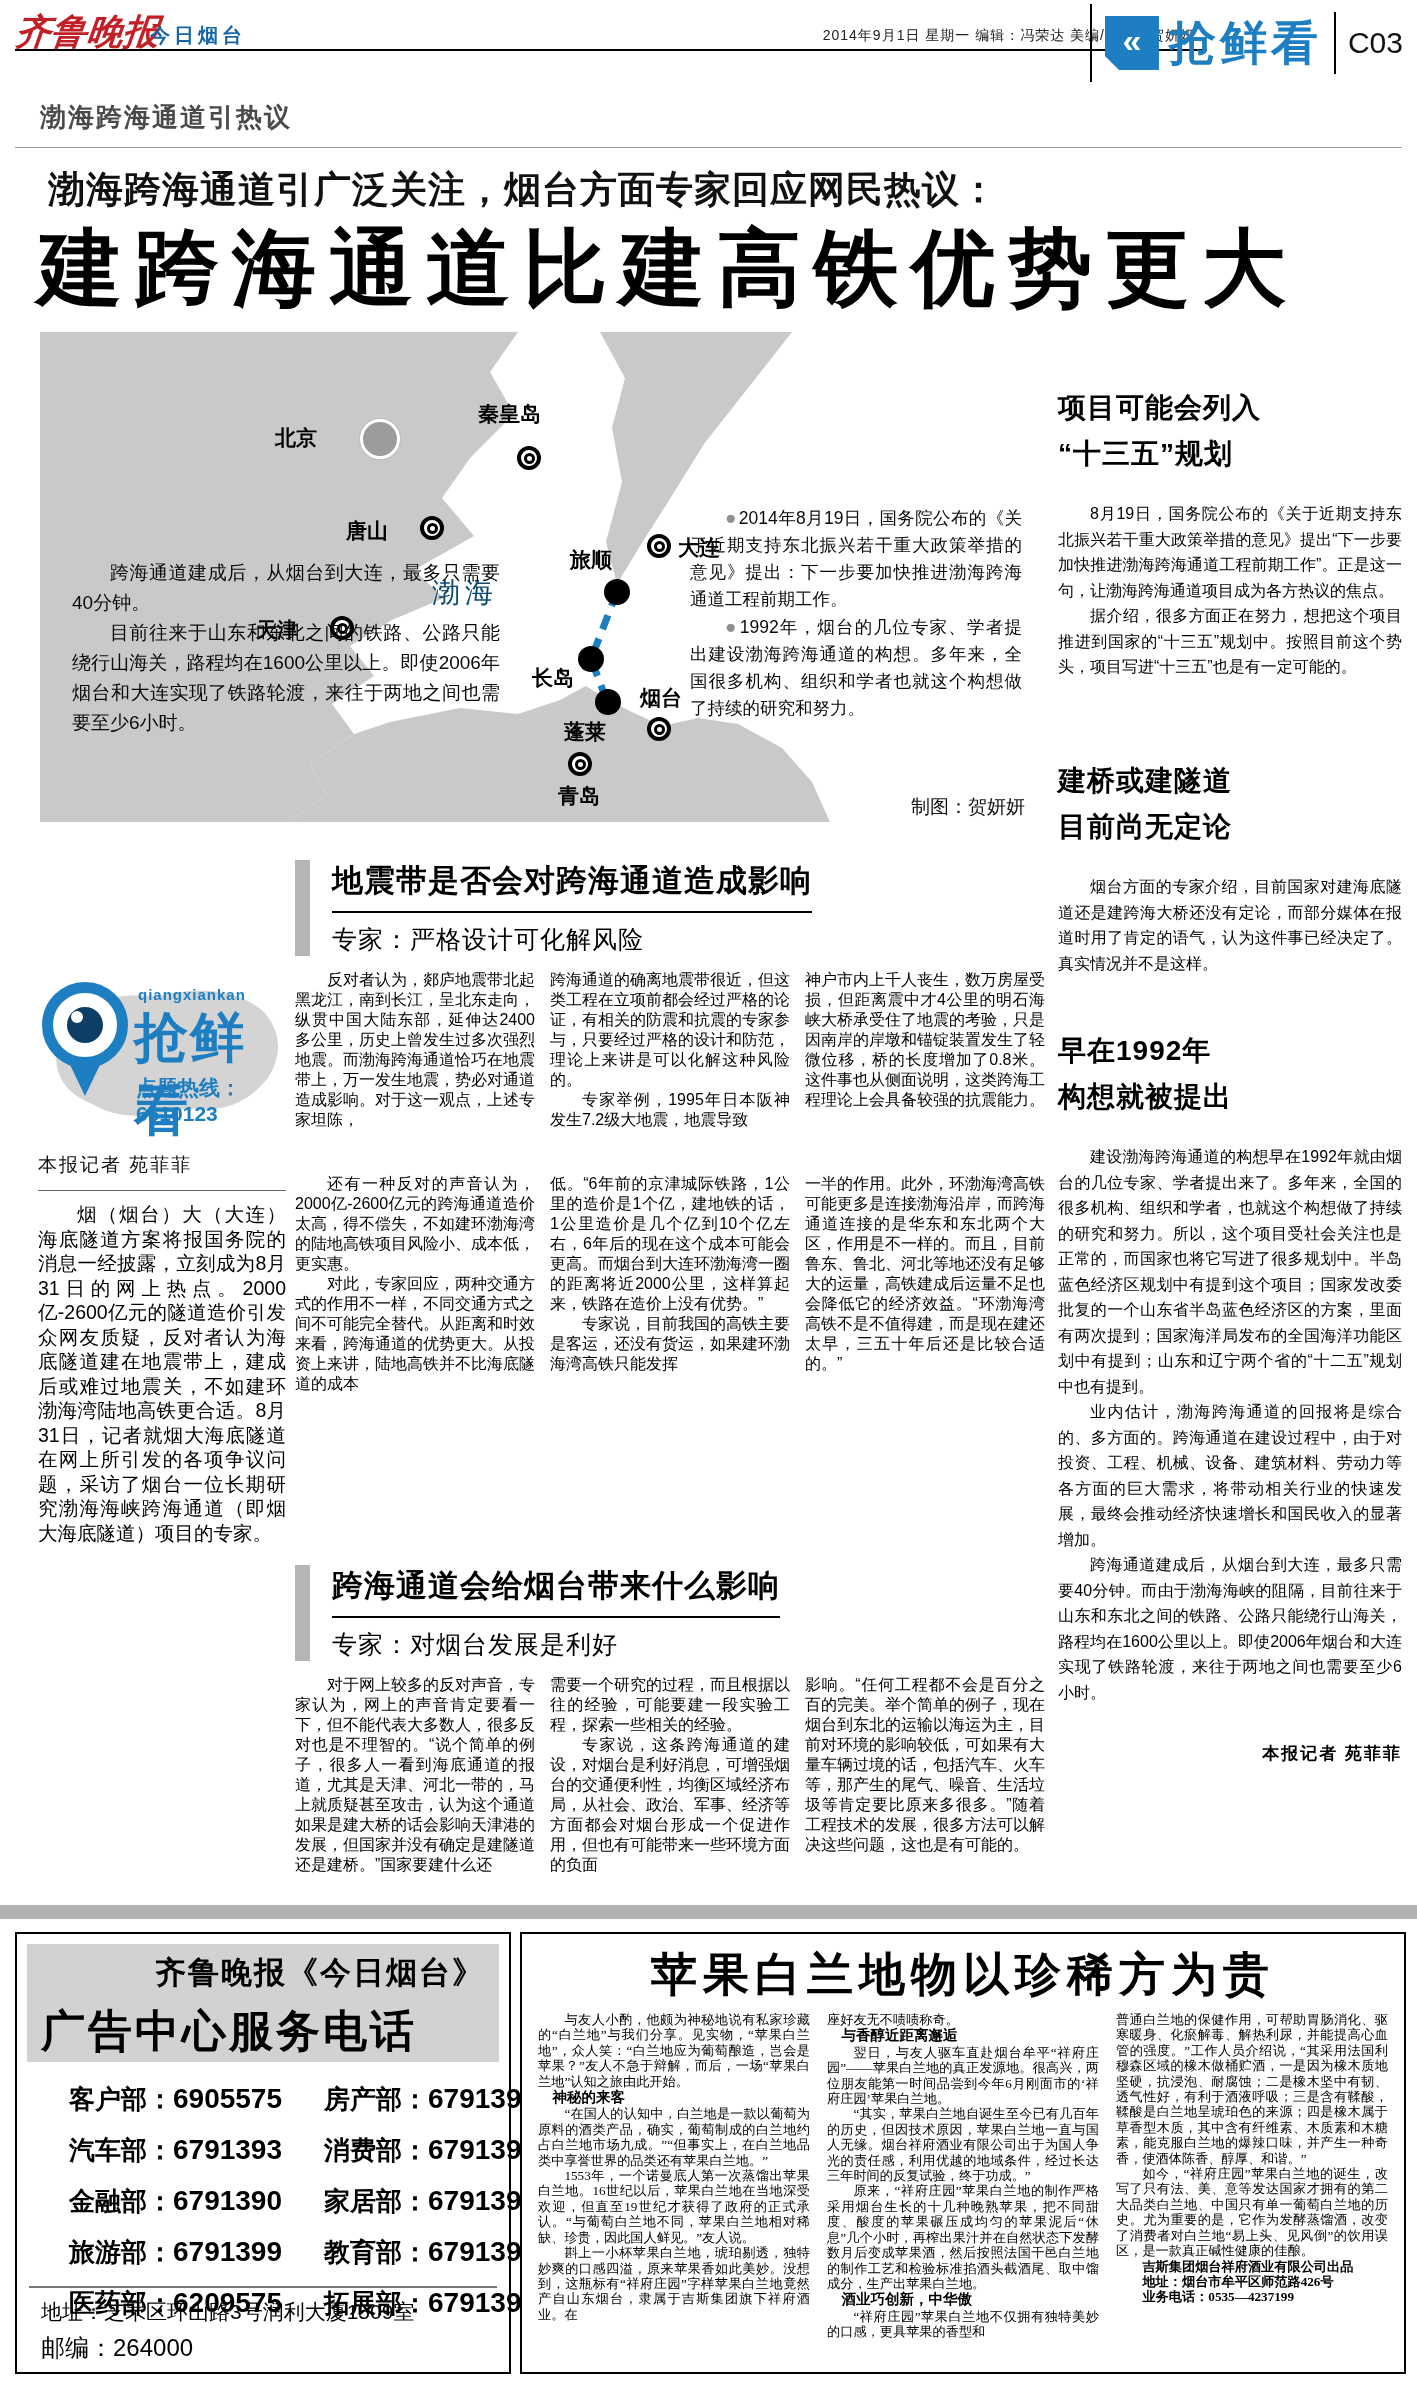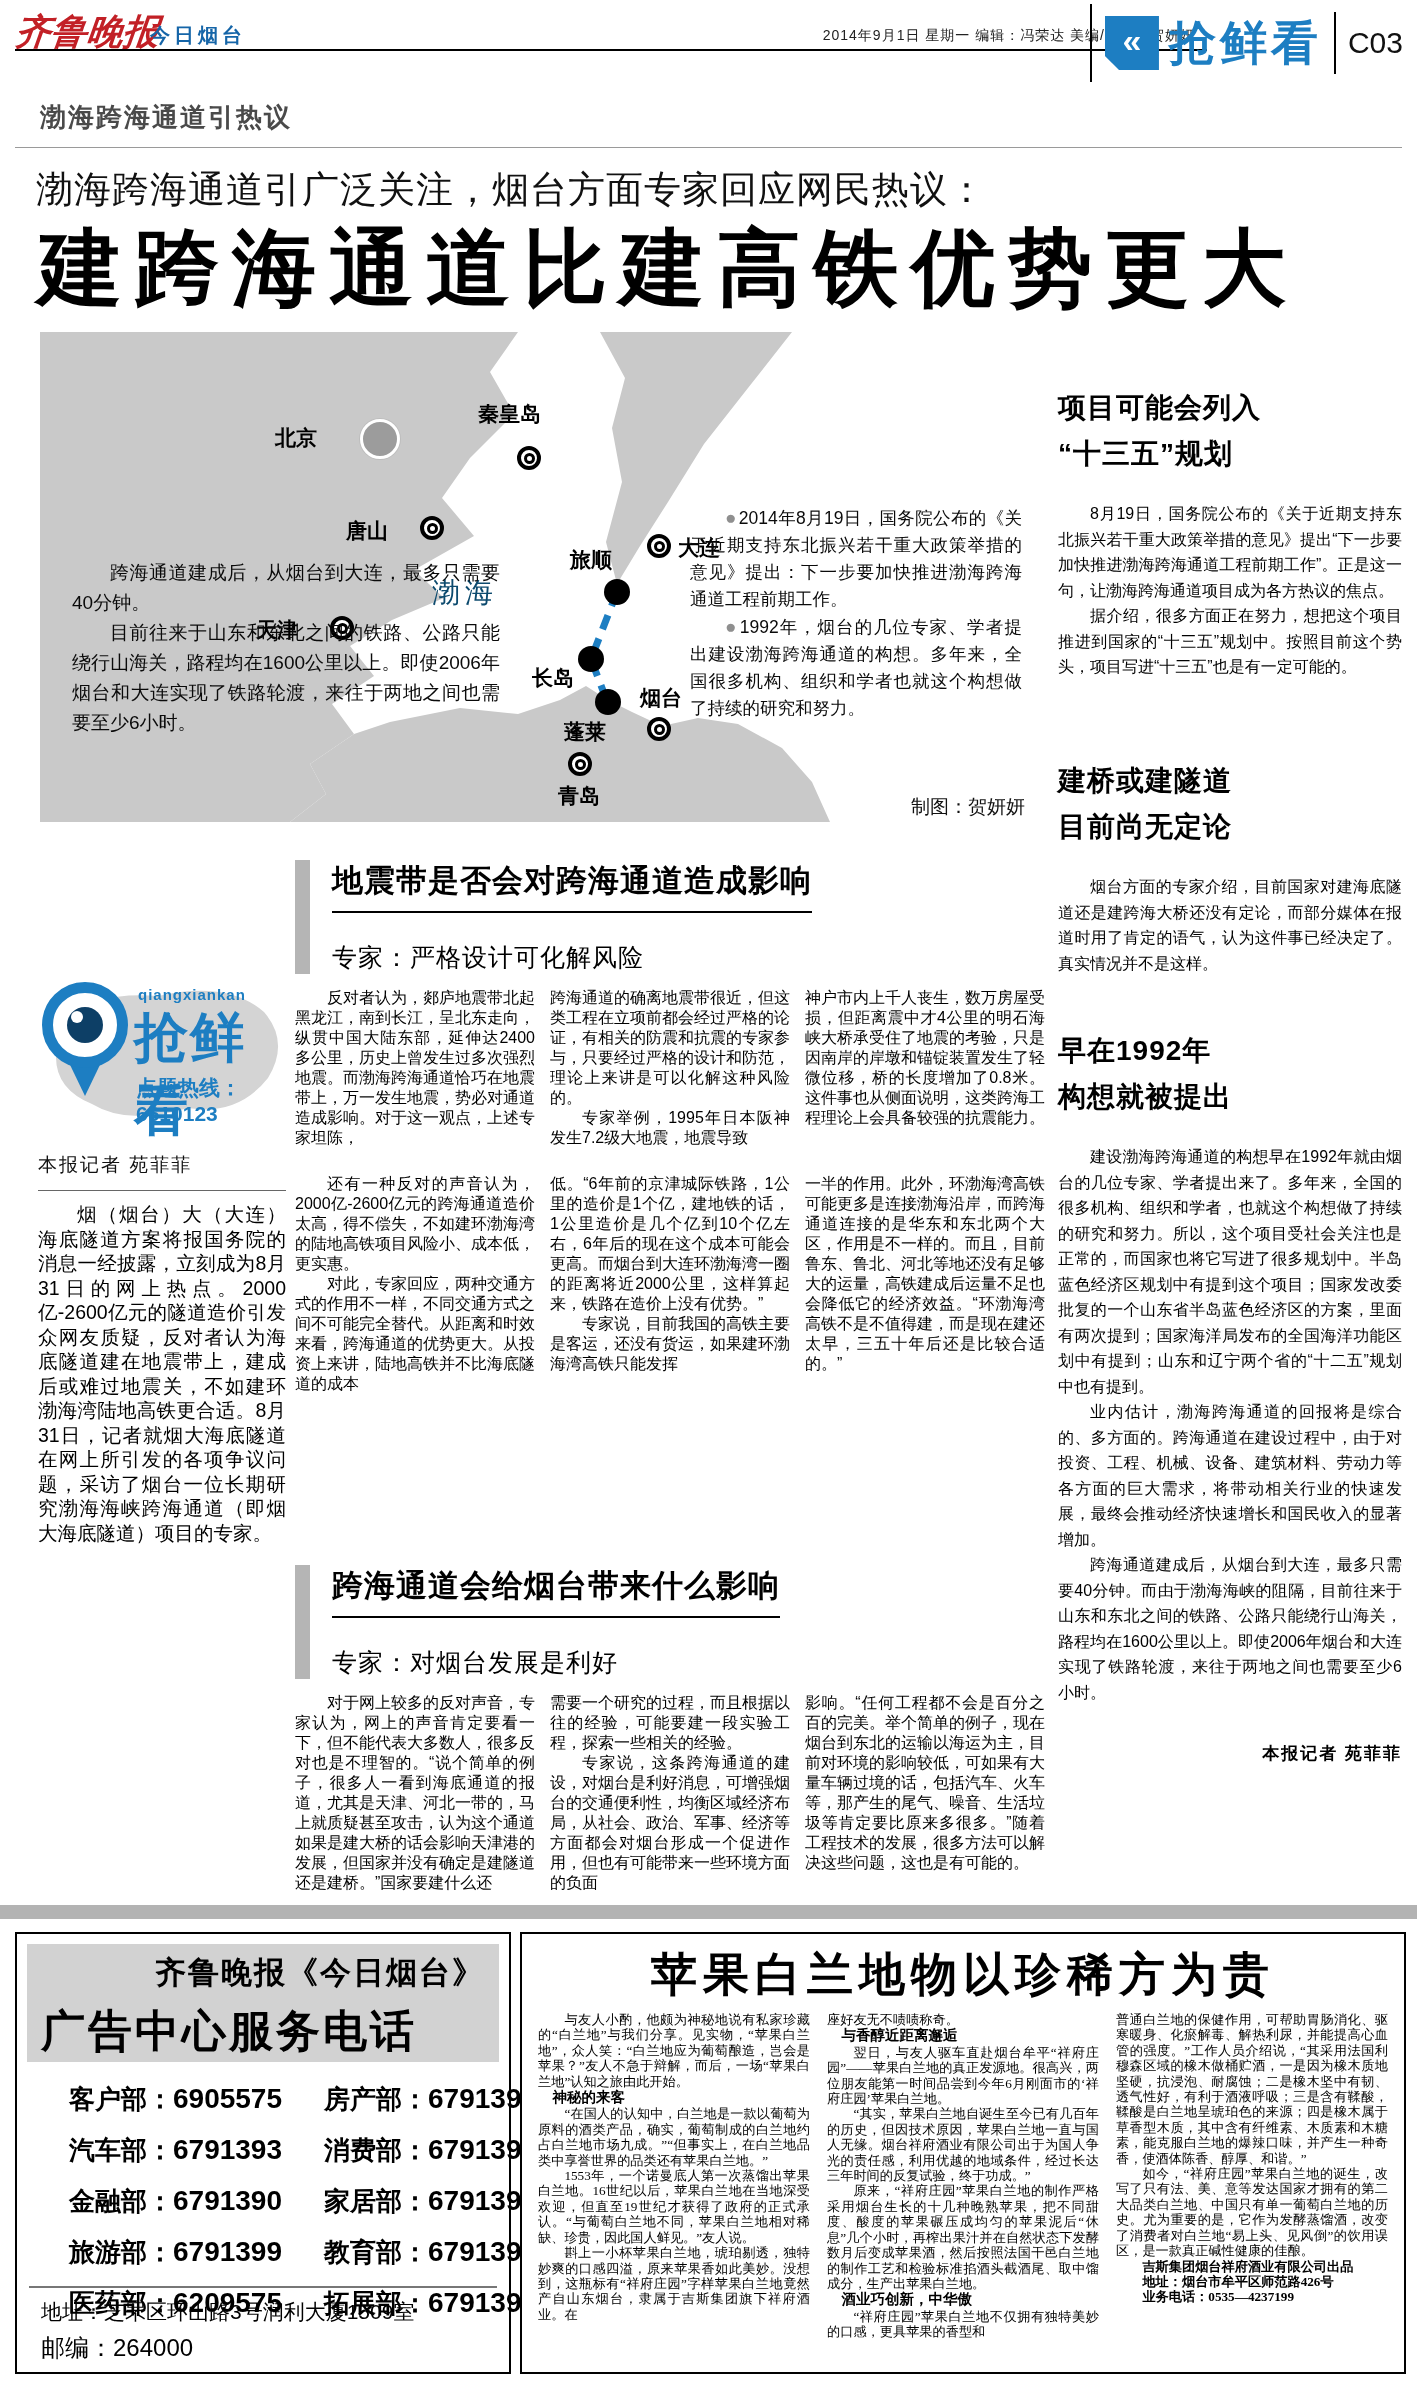--- a/index.html
+++ b/index.html
@@ -19,21 +19,21 @@
               border-left:2px solid #000;padding-left:13px;}
   .badge-ico{width:54px;height:54px;background:#1d7ec2;display:flex;align-items:center;justify-content:center;
              clip-path:polygon(0 0,100% 0,100% 100%,26% 100%,0 74%);}
   .badge-ico span{color:#fff;font-size:34px;font-weight:900;line-height:1;margin-top:-6px;}
   .badge-title{color:#1d7ec2;font-size:47px;font-weight:900;letter-spacing:4px;margin:0 12px 0 10px;}
   .pageno{border-left:2px solid #000;padding-left:12px;height:62px;display:flex;align-items:center;
           font-size:30px;color:#111;}
   
   .kicker{left:40px;top:100px;font-size:26px;font-weight:bold;color:#4a4a4a;letter-spacing:2px;}
   .kicker-rule{left:15px;top:147px;width:1387px;height:1px;background:#9a9a9a;}
-  .deck{left:36px;top:165px;font-size:37px;font-weight:400;color:#111;letter-spacing:1px;}
+  .deck{left:48px;top:165px;font-size:37px;font-weight:700;color:#111;letter-spacing:1px;}
   .headline{left:38px;top:212px;font-size:84px;font-weight:900;letter-spacing:13px;white-space:nowrap;color:#000;}
   
   .map{left:40px;top:332px;width:1005px;height:490px;background:#fff;}
   .map svg{position:absolute;left:0;top:0;}
   .clab{position:absolute;font-size:21px;font-weight:bold;white-space:nowrap;color:#000;}
   .ring{position:absolute;width:16px;height:16px;border:4px solid #000;border-radius:50%;
         background:#fff;display:flex;align-items:center;justify-content:center;}
   .ring::after{content:"";width:5px;height:5px;border:3px solid #000;border-radius:50%;}
   .bdot{position:absolute;width:26px;height:26px;background:#000;border-radius:50%;}
   .gdot{position:absolute;width:34px;height:34px;background:#9c9c9c;border:3px solid #fff;
@@ -59,21 +59,21 @@
   .brand-hotline{position:absolute;left:100px;top:102px;font-size:21px;font-weight:800;color:#1d7ec2;}
   .left-byline{left:38px;top:1152px;width:248px;font-size:19px;color:#111;
                border-bottom:1px solid #666;padding-bottom:12px;letter-spacing:2px;}
   .left-intro{left:38px;top:1202px;width:248px;font-size:19.5px;line-height:24.5px;color:#000;}
   
   .qa{left:295px;width:750px;}
   .qa-head{display:flex;}
   .qa-bar{width:15px;background:#b5b5b5;margin-right:22px;flex:0 0 15px;}
   .qa-title{font-size:31px;font-weight:900;letter-spacing:1px;color:#000;
             border-bottom:2px solid #000;padding-bottom:9px;display:inline-block;}
-  .qa-sub{font-size:25px;font-weight:500;color:#000;margin-top:28px;letter-spacing:1px;}
+  .qa-sub{font-size:25px;font-weight:500;color:#000;margin-top:10px;letter-spacing:1px;}
   .qa-cols{display:flex;gap:15px;margin-top:14px;}
   .qa-col{width:240px;font-size:16px;line-height:20px;color:#000;}
   
   .rr{left:1058px;width:344px;}
   .rr-title div{font-size:28px;font-weight:900;line-height:46px;letter-spacing:1px;}
   .rr-body{margin-top:24px;font-size:16px;line-height:25.5px;}
   .rr-byline{left:1058px;top:1742px;width:344px;text-align:right;font-size:17px;font-weight:bold;letter-spacing:2px;}
   
   .graybar{left:0;top:1905px;width:1417px;height:14px;background:#b3b3b3;}
   .adbox{border:2px solid #000;background:#fff;}

